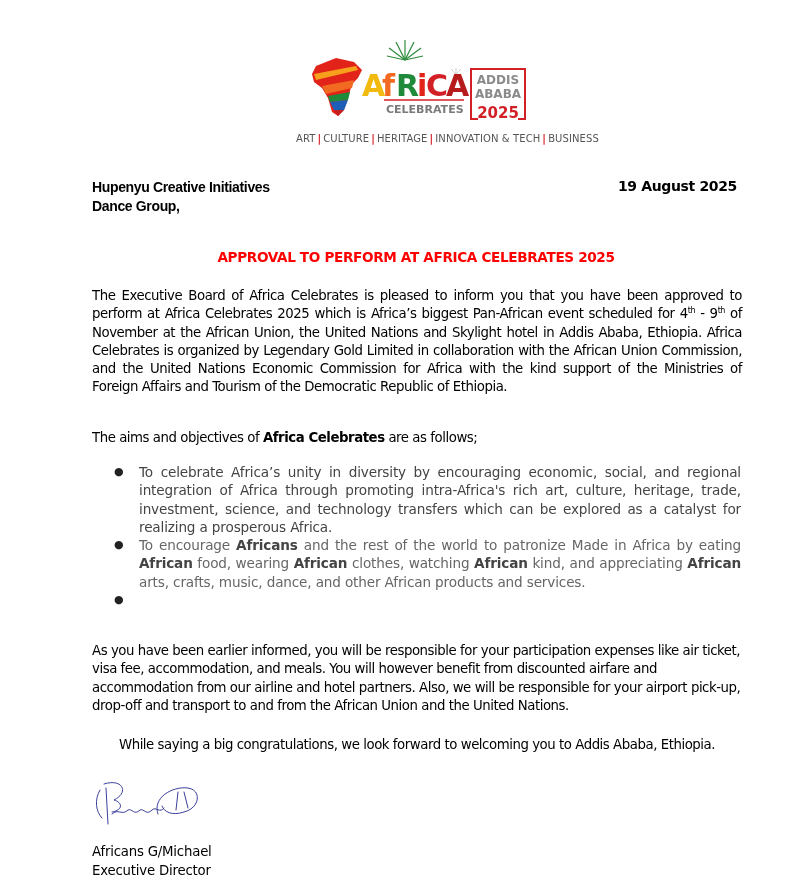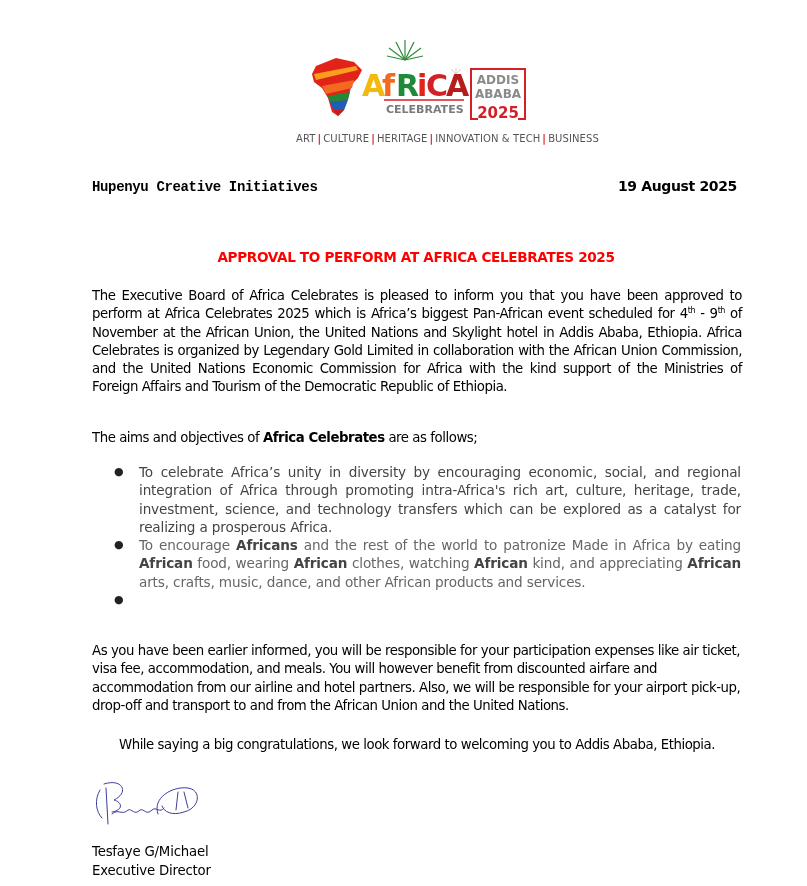--- a/index.html
+++ b/index.html
@@ -3,21 +3,21 @@
 <meta charset="utf-8">
 <style>
   html, body { margin: 0; padding: 0; background: #ffffff; }
   body { width: 807px; height: 886px; position: relative; overflow: hidden;
          font-family: "DejaVu Sans", sans-serif; color: #000; }
   .logo-wrap { position: absolute; left: 296px; top: 36px; width: 252px; height: 112px; }
   .logo-tagline { position: absolute; left: 0; top: 97px; width: 252px; text-align: left;
                   font-size: 10px; color: #555; letter-spacing: 0.1px; white-space: nowrap; }
   .logo-tagline .sep { color: #d31f26; font-weight: bold; padding: 0 2px; }
   .addr { position: absolute; left: 92px; top: 178px; font-weight: bold; font-size: 14px;
-          line-height: 18.5px; font-family: Liberation Mono, monospace; letter-spacing: -0.35px; }
+          line-height: 18.5px; font-family: Liberation Sans, sans-serif; letter-spacing: -0.35px; }
   .date { position: absolute; right: 70px; top: 178px; font-weight: bold; font-size: 14px;
           letter-spacing: -0.35px; }
   .subject { position: absolute; left: 0; width: 832px; top: 249px; text-align: center;
              font-weight: bold; color: #ff0000; font-size: 13.6px; letter-spacing: -0.35px; }
   .para { position: absolute; left: 92px; width: 650px; font-size: 13.3px; line-height: 18.3px;
           text-align: justify; letter-spacing: -0.45px; }
   .para sup { font-size: 8px; line-height: 0; vertical-align: 5px; }
   .p1 { top: 287px; }
   .aims { top: 429px; text-align: left; }
   .bullets { position: absolute; left: 112px; width: 629px; top: 463px; margin: 0; padding: 0;
@@ -83,20 +83,21 @@
       <text x="202" y="82" text-anchor="middle" font-family="'DejaVu Sans', sans-serif" font-weight="bold" font-size="15" fill="#d31f26">2025</text>
     </g>
   </svg>
   <div class="logo-tagline">
     <span>ART</span><span class="sep">|</span><span>CULTURE</span><span class="sep">|</span><span>HERITAGE</span><span class="sep">|</span><span>INNOVATION &amp; TECH</span><span class="sep">|</span><span>BUSINESS</span>
   </div>
 </div>
 
 <div class="addr">
   <div>Hupenyu Creative Initiatives</div>
+  <div>Dance Group,</div>
 </div>
 
 <div class="date">19 August 2025</div>
 
 <div class="subject">APPROVAL TO PERFORM AT AFRICA CELEBRATES 2025</div>
 
 <div class="para p1"><span>The Executive Board of Africa Celebrates is pleased to inform you that you have been approved to perform at Africa Celebrates 2025 which is Africa’s biggest Pan-African event scheduled for 4</span><sup>th</sup><span> - 9</span><sup>th</sup><span> of  November at the African Union, the United Nations and Skylight hotel in Addis Ababa, Ethiopia. Africa Celebrates is organized by Legendary  Gold  Limited   in collaboration with the African Union Commission, and the United Nations Economic Commission for Africa with the kind support of the Ministries of Foreign Affairs and Tourism of the Democratic Republic of Ethiopia.</span></div>
 
 <div class="para aims"><span>The aims and objectives of </span><b>Africa Celebrates</b><span> are as follows;</span></div>
 
@@ -122,15 +123,15 @@
     <path d="M8 12 C 2 22, 4 34, 10 40"></path>
     <path d="M12 6 C 30 0, 38 14, 22 22 C 30 24, 32 32, 20 34"></path>
     <path d="M14 10 L 16 46"></path>
     <path d="M20 36 C 26 30, 30 38, 36 32 C 40 30, 42 38, 48 32 C 52 30, 54 38, 60 32 C 64 28, 68 36, 72 30"></path>
     <path d="M66 36 C 60 20, 80 8, 96 10 C 110 12, 108 30, 92 34 C 80 38, 72 34, 70 28"></path>
     <path d="M86 14 L 84 32 M 92 14 L 96 30"></path>
   </g>
 </svg>
 
 <div class="signer">
-  <div>Tesfaye G/Michael</div>
+  <div>Africans G/Michael</div>
   <div>Executive Director</div>
 </div>
 
 </body></html>

